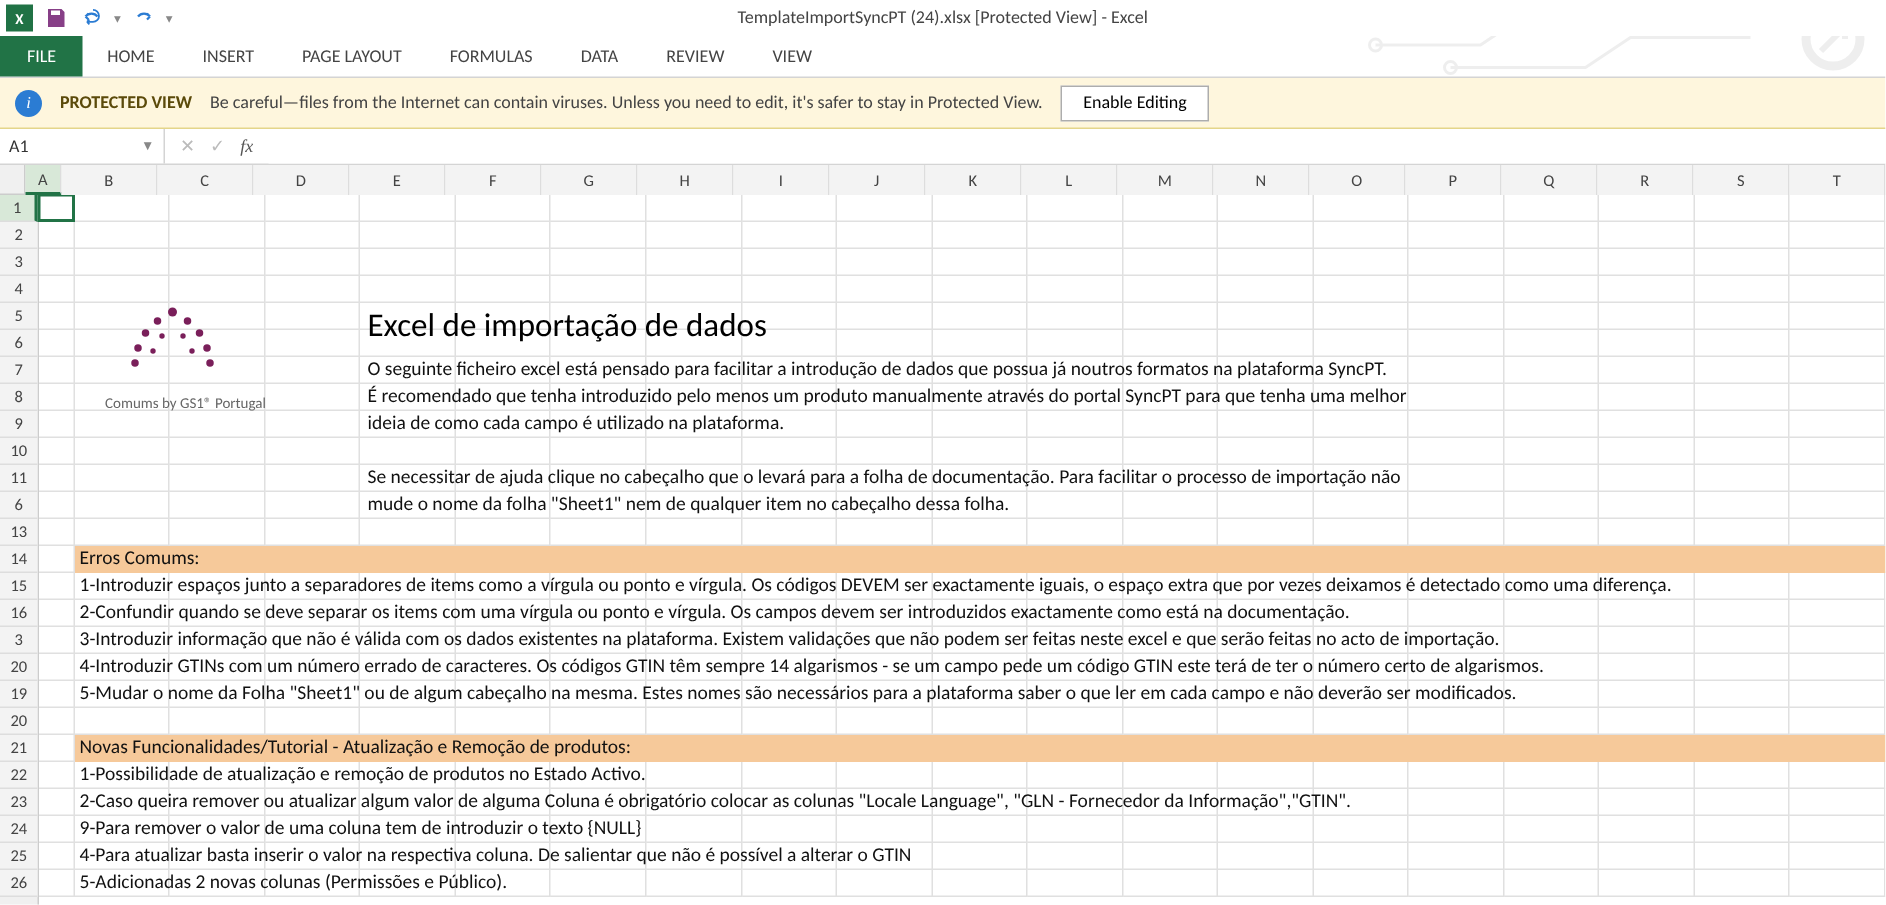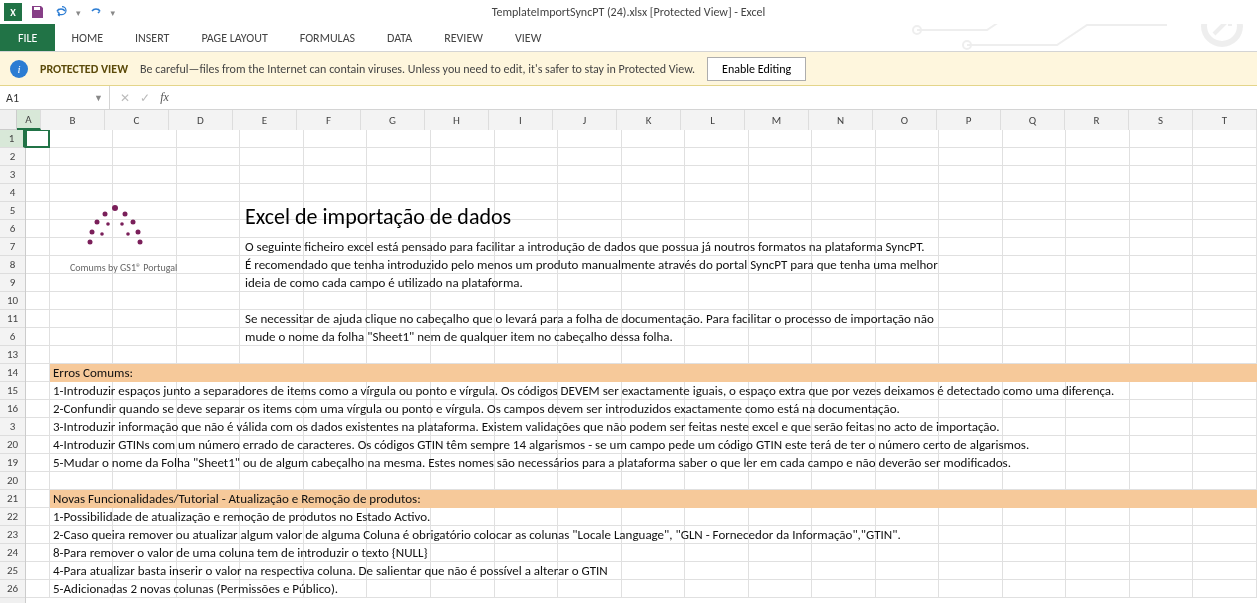--- a/index.html
+++ b/index.html
@@ -791,20 +791,20 @@
           <div class="ov hdr" style="left: 27px; top: 235px;">Erros Comums:</div>
           <div class="ov" style="left: 27px; top: 253px;">1-Introduzir espaços junto a separadores de items como a vírgula ou ponto e vírgula. Os códigos DEVEM ser exactamente iguais, o espaço extra que por vezes deixamos é detectado como uma diferença.</div>
           <div class="ov" style="left: 27px; top: 271px;">2-Confundir quando se deve separar os items com uma vírgula ou ponto e vírgula. Os campos devem ser introduzidos exactamente como está na documentação.</div>
           <div class="ov" style="left: 27px; top: 289px;">3-Introduzir informação que não é válida com os dados existentes na plataforma. Existem validações que não podem ser feitas neste excel e que serão feitas no acto de importação.</div>
           <div class="ov" style="left: 27px; top: 307px;">4-Introduzir GTINs com um número errado de caracteres. Os códigos GTIN têm sempre 14 algarismos - se um campo pede um código GTIN este terá de ter o número certo de algarismos.</div>
           <div class="ov" style="left: 27px; top: 325px;">5-Mudar o nome da Folha "Sheet1" ou de algum cabeçalho na mesma. Estes nomes são necessários para a plataforma saber o que ler em cada campo e não deverão ser modificados.</div>
           <div class="band" style="top: 360px; width: 1240px; left: 24px;"></div>
           <div class="ov hdr" style="left: 27px; top: 361px;">Novas Funcionalidades/Tutorial - Atualização e Remoção de produtos:</div>
           <div class="ov" style="left: 27px; top: 379px;">1-Possibilidade de atualização e remoção de produtos no Estado Activo.</div>
           <div class="ov" style="left: 27px; top: 397px;">2-Caso queira remover ou atualizar algum valor de alguma Coluna é obrigatório colocar as colunas "Locale Language", "GLN - Fornecedor da Informação","GTIN".</div>
-          <div class="ov" style="left: 27px; top: 415px;">8-Para remover o valor de uma coluna tem de introduzir o texto {NULL}</div>
+          <div class="ov" style="left: 27px; top: 415px;">9-Para remover o valor de uma coluna tem de introduzir o texto {NULL}</div>
           <div class="ov" style="left: 27px; top: 433px;">4-Para atualizar basta inserir o valor na respectiva coluna. De salientar que não é possível a alterar o GTIN</div>
           <div class="ov" style="left: 27px; top: 451px;">5-Adicionadas 2 novas colunas (Permissões e Público).</div>
         </div>
       <div class="selcell" id="selcell" style="width: 25px; height: 19px; top: -1px; left: -1px;"></div>
     </div>
   </div>
 </div>
 
 </body></html>

